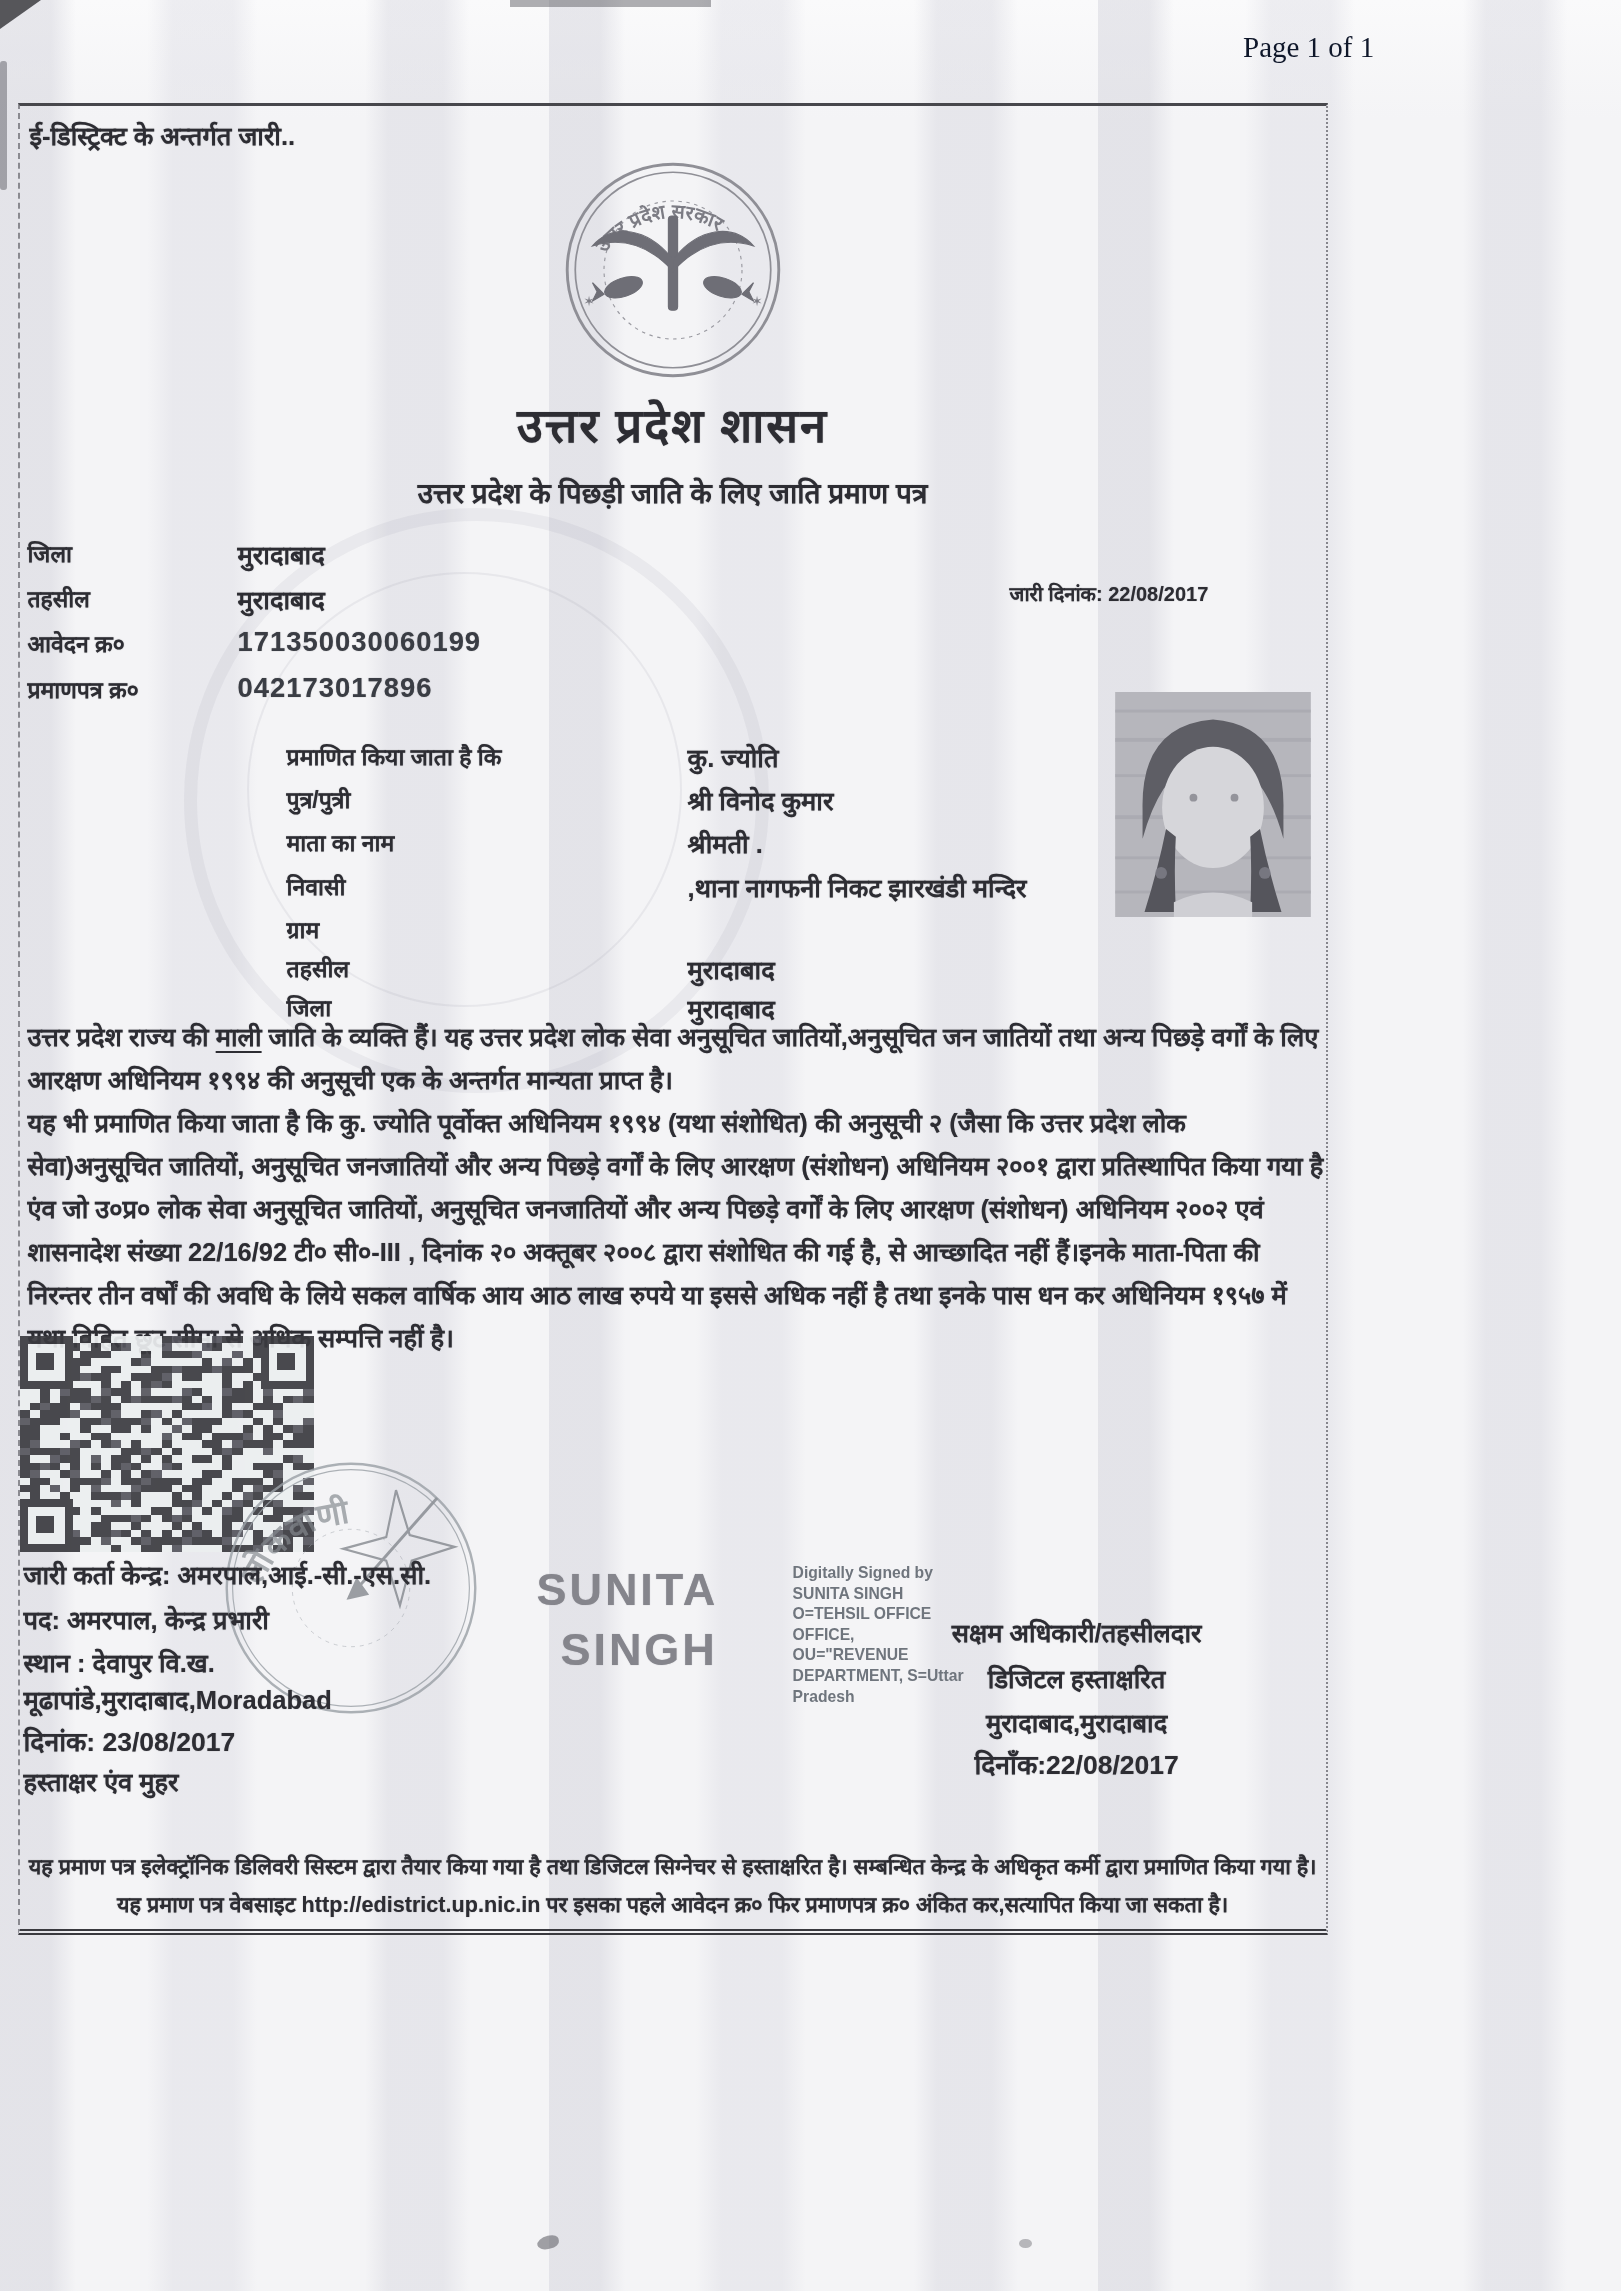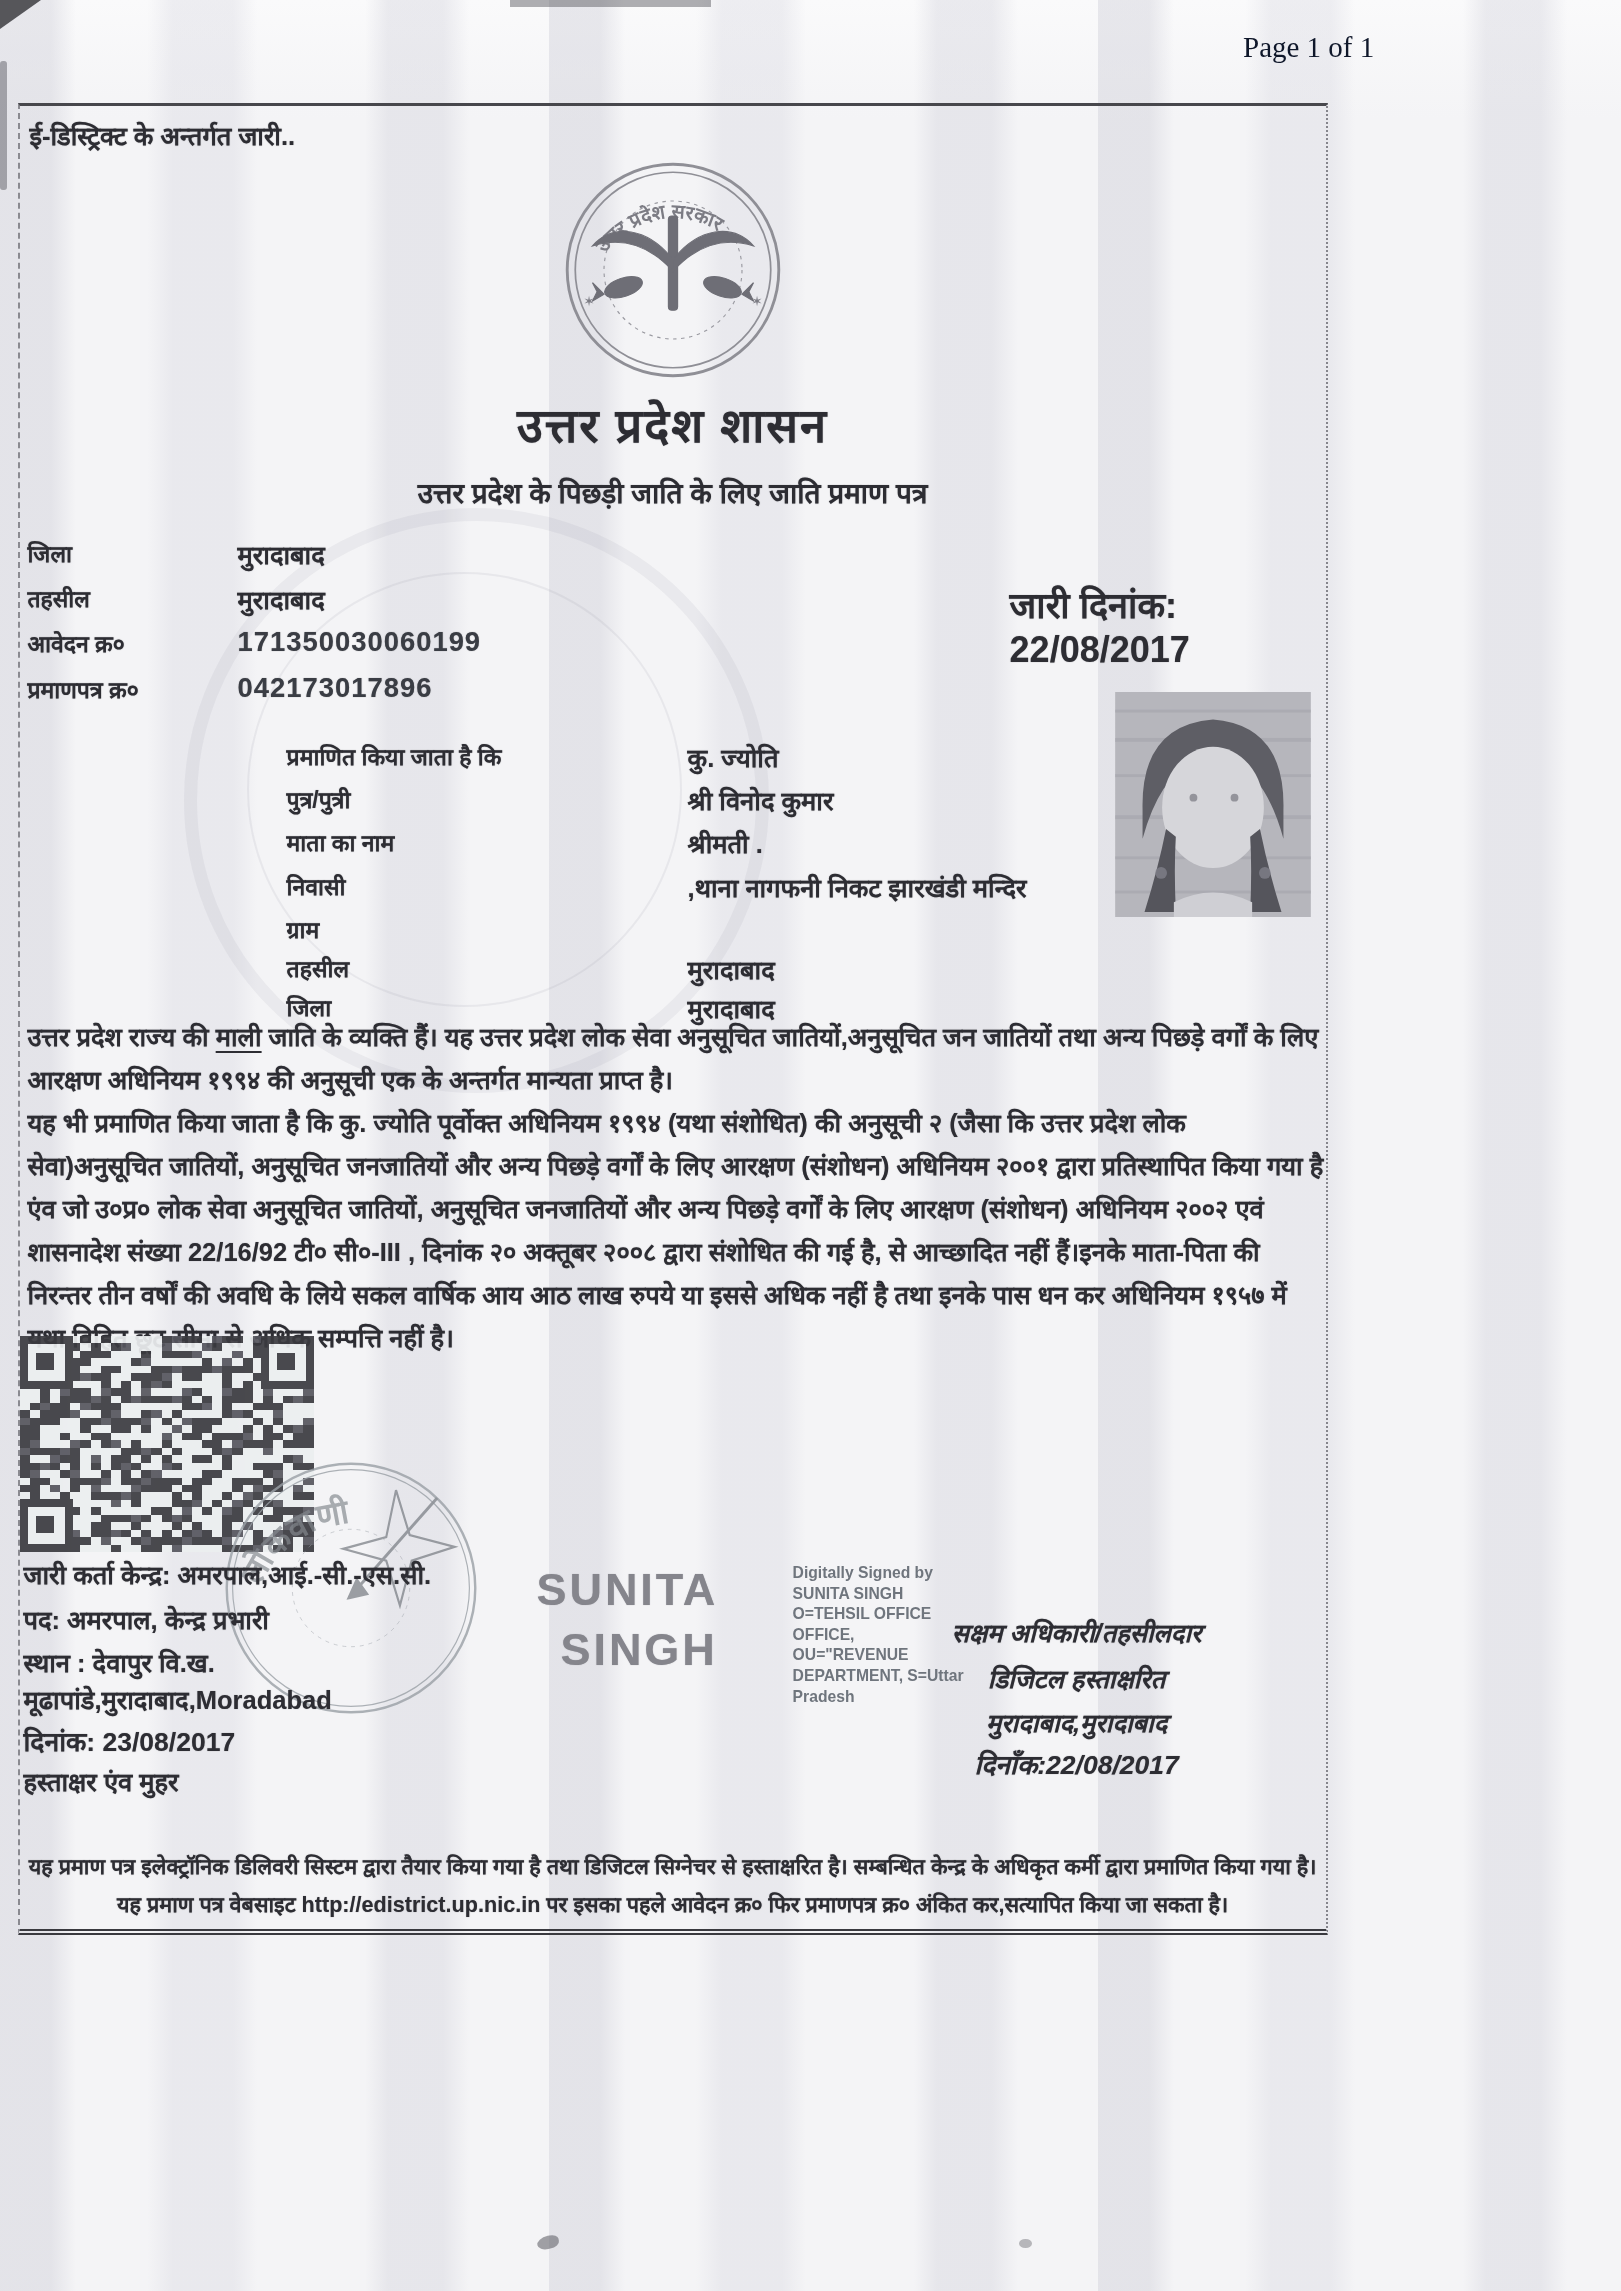--- a/index.html
+++ b/index.html
@@ -30,42 +30,42 @@
   }
   .wm-ring{border-radius:50%;border:13.7px solid rgba(140,140,158,0.10);}
   .wm-ring2{border-radius:50%;border:2.9px solid rgba(140,140,158,0.12);}
 
   .title{left:0;width:100%;text-align:center;font-size:47px;letter-spacing:2px;}
   .subtitle{left:0;width:100%;text-align:center;font-size:28px;}
 
   .lbl{font-size:23px;}
   .val{font-size:25.5px;}
   .num{font-size:27.4px;letter-spacing:1px;color:#3a3d44;}
-  .date{font-size:36px;}
+  .date{font-size:20px;}
 
   .para{font-size:25.5px;line-height:43px;text-align:left;color:#2d2d33;font-weight:700;text-shadow:0 0 1px rgba(45,45,50,.45);}
   .und{text-decoration:underline;text-underline-offset:4.9px;}
 
   
   .qr{left:0px;top:1230px;width:294px;height:216px;background:#eceff0;display:grid;
       grid-template-columns:repeat(29,1fr);grid-template-rows:repeat(29,1fr);opacity:.92;}
   .qr i{display:block;}
   .qr i.m{background:#3b3b40;}
   .qr i:nth-child(4n).m{background:#56565e;}
   .qf{position:absolute;width:53px;height:53px;border:8.8px solid #3b3b40;background:#eceff0;box-sizing:border-box;}
   .qf::after{content:"";position:absolute;left:8.8px;top:8.8px;width:17.6px;height:17.6px;background:#3b3b40;}
 
   
   .photo{left:1095px;top:586px;width:196px;height:225px;}
 
   
   .signame{color:#85858c;font-weight:700;font-size:45px;letter-spacing:2.9px;text-shadow:0 0 1px rgba(120,120,128,.6);}
   .certsmall{font-size:15.7px;line-height:20.6px;color:#6f757d;font-weight:700;width:221px;}
 
-  .officer{width:412px;text-align:center;font-style:italic;}
+  .officer{width:412px;text-align:center;}
   .officer div{font-size:25.5px;}
 
   .footer{left:0;width:100%;text-align:center;font-size:21.6px;}
 
   .stamp{opacity:.8;}
 
   
   .corner{left:0;top:0;width:0;height:0;border-top:29px solid #3c3c41;border-right:41px solid transparent;opacity:.85;}
   .edge-streak{left:0;top:61px;width:6.9px;height:129px;background:#6a6a71;opacity:.55;border-radius:2.9px;}
   .top-band{left:510px;top:0;width:201px;height:6.9px;background:rgba(80,80,86,.45);}

